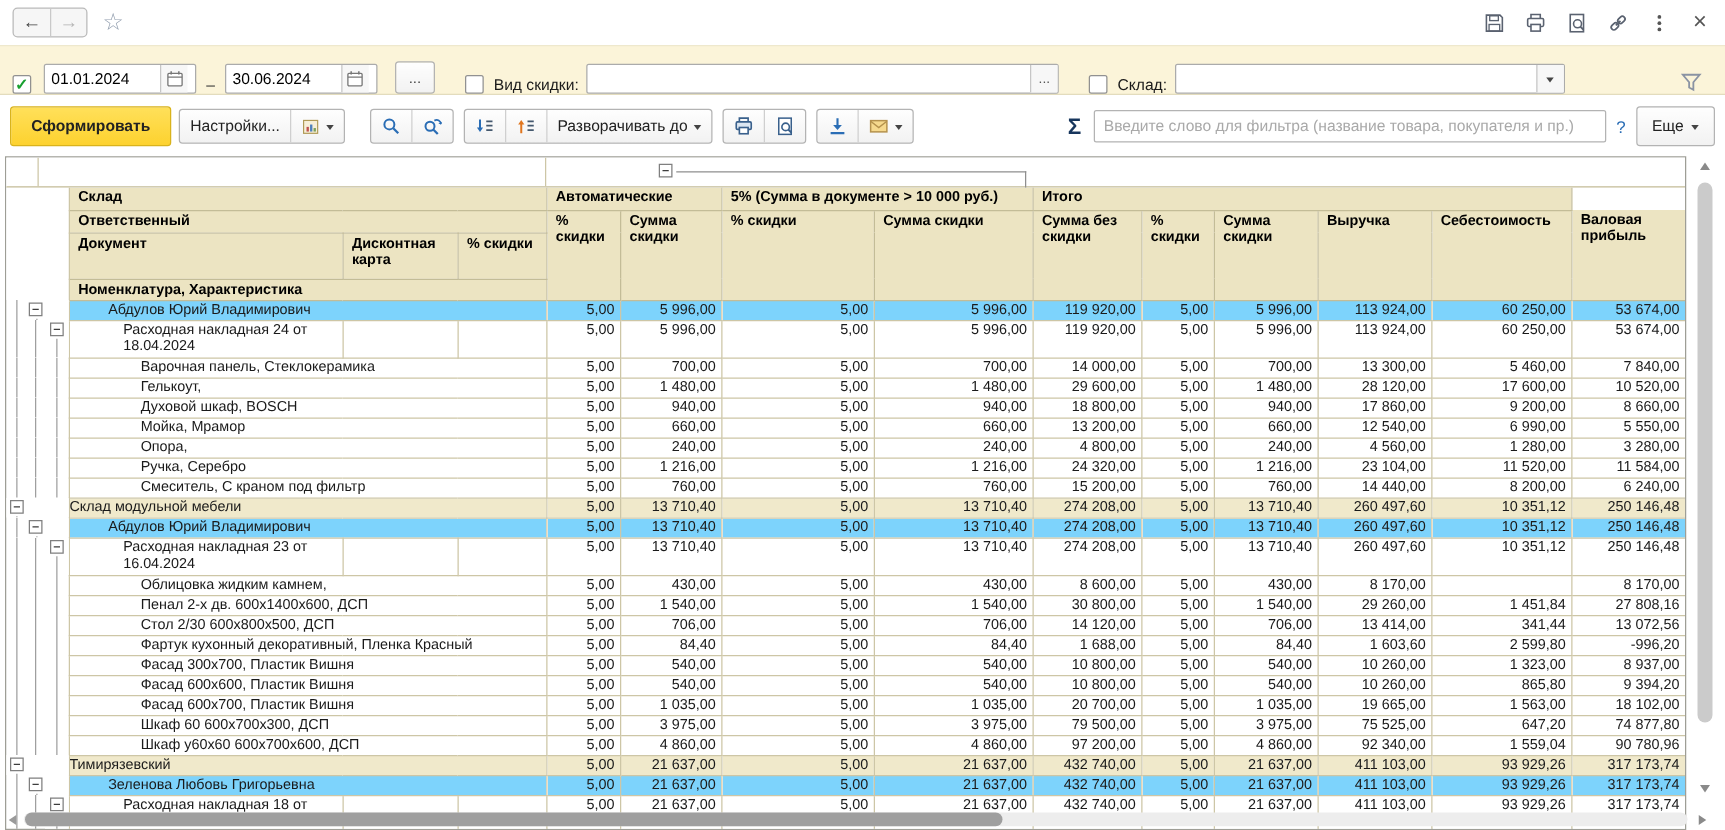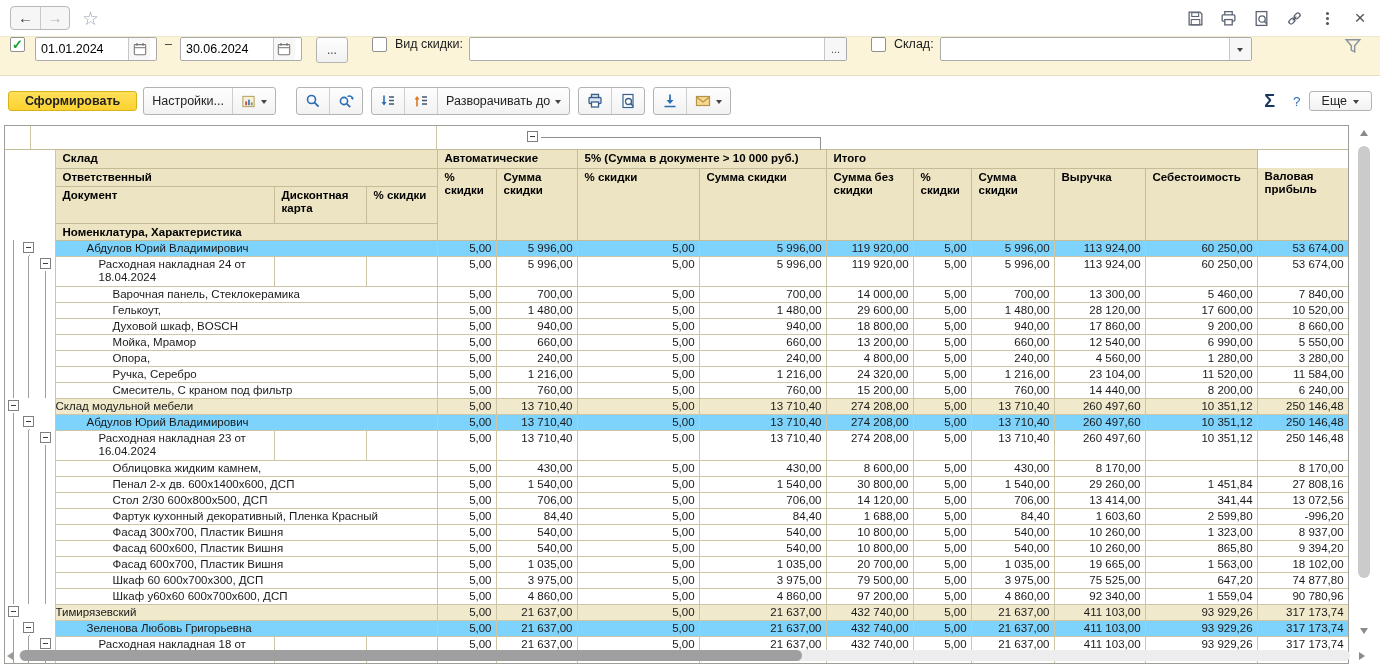--- a/index.html
+++ b/index.html
@@ -18,42 +18,42 @@
   .pagetitle { font-size:16px; color:#000; }
   .tb-icons { margin-left:auto; display:flex; align-items:center; gap:13px; }
   .icobtn { border:none; background:none; cursor:pointer; display:flex; align-items:center; justify-content:center;
     width:20px; height:20px; }
   .kebab { position:relative; width:3px; height:3px; background:#555; border-radius:50%;
     box-shadow:0 -5px 0 #555, 0 5px 0 #555; }
   .xclose { font-size:19px; color:#555; line-height:16px; }
 
   
   .filterbar { position:absolute; left:0; top:36px; width:100%; height:40px; background:#fbf4d9;
-    border-top:1px solid #eee8cd; border-bottom:1px solid #e3dcbd; display:flex; align-items:flex-start; padding:0 10px; font-size:12.5px; }
+    border-top:1px solid #eee8cd; border-bottom:1px solid #e3dcbd; display:flex; align-items:flex-end; padding:0 10px; font-size:12.5px; }
   .cb { width:15px; height:15px; border:1px solid #919191; background:#fff; border-radius:2px; display:inline-flex;
     align-items:center; justify-content:center; flex:none; cursor:pointer; }
   .cb.checked::after { content:"✓"; color:#18a030; font-weight:bold; font-size:13px; line-height:13px; }
   .field { display:flex; align-items:center; border:1px solid #ababab; background:#fff; height:24px; border-radius:2px; }
   .field input { border:none; outline:none; height:100%; font-family:"Liberation Sans",sans-serif; font-size:12.5px; padding:0 5px; min-width:0; background:transparent; }
   .field .inbtn { width:22px; height:100%; border:none; border-left:1px solid #c6c6c6; background:#f7f7f7; cursor:pointer;
     display:flex; align-items:center; justify-content:center; flex:none; font-size:11px; color:#555; }
   .datefld { width:122px; margin-left:10px; }
   .datefld input { width:92px; }
   .dash { margin:0 8px; color:#333; }
   .smallbtn { height:26px; border:1px solid #b3b3b3; border-radius:3px; background:linear-gradient(#fefefe,#f2f2f2);
     font-size:12px; color:#444; padding:0 10px; cursor:pointer; margin-left:14px; }
   .flabel { margin:0 6px 0 8px; white-space:nowrap; }
   .vidfld { width:378px; }
   .skladfld { width:312px; }
   .funnel { margin-left:auto; margin-right:8px; }
 
   
   .toolbar { position:absolute; left:0; top:77px; width:100%; height:48px; background:#fff;
     display:flex; align-items:center; padding:0 8px; }
-  .btn { height:20px; border:1px solid #b3b3b3; border-radius:3px; background:linear-gradient(#fefefe,#f2f2f2);
+  .btn { height:32px; border:1px solid #b3b3b3; border-radius:3px; background:linear-gradient(#fefefe,#f2f2f2);
     font-family:"Liberation Sans",sans-serif; font-size:12.5px; color:#222; padding:0 12px; cursor:pointer;
     display:inline-flex; align-items:center; gap:6px; white-space:nowrap; }
   .btn.primary { background:linear-gradient(#ffe05a,#fdd22f); border-color:#d9b31c; font-weight:bold; padding:0 16px; }
   .grp { display:inline-flex; height:28px; border:1px solid #b3b3b3; border-radius:3px; background:linear-gradient(#fefefe,#f2f2f2); overflow:hidden; }
   .grp > button { height:100%; border:none; background:transparent; cursor:pointer; display:inline-flex; align-items:center;
     gap:5px; padding:0 8px; font-size:12.5px; font-family:"Liberation Sans",sans-serif; color:#222; }
   .grp > button + button { border-left:1px solid #cfcfcf; }
   .caret { width:0; height:0; border:3.5px solid transparent; border-top:4.5px solid #444; margin-top:4px; }
   .sigma { margin-left:auto; font-size:18px; font-weight:bold; color:#17365d; padding:0 10px; }
   .filterinput { width:410px; height:26px; border:1px solid #b3b3b3; border-radius:2px; font-size:12.5px; padding:0 7px;
@@ -289,20 +289,21 @@
       <button>
         <svg class="ic" width="16" height="16" viewBox="0 0 16 16">
             <rect x="1.5" y="3.5" width="13" height="9" fill="#f6d98d" stroke="#b5924d" stroke-width="1.2"></rect>
             <path d="M1.5 4l6.5 5 6.5-5" fill="none" stroke="#b5924d" stroke-width="1.2"></path>
           </svg>
         <span class="caret"></span>
       </button>
     </div>
 
     <span class="sigma">Σ</span>
+    <input class="filterinput" placeholder="Введите слово для фильтра (название товара, покупателя и пр.)" style="">
     <a class="help">?</a>
     <button class="btn">
         <span>Еще</span>
         <span class="caret"></span>
       </button>
   </div>
 
   <div class="grid-wrap">
     <div class="bracket-row">
       <span class="tickv" style="left:25px"></span>

